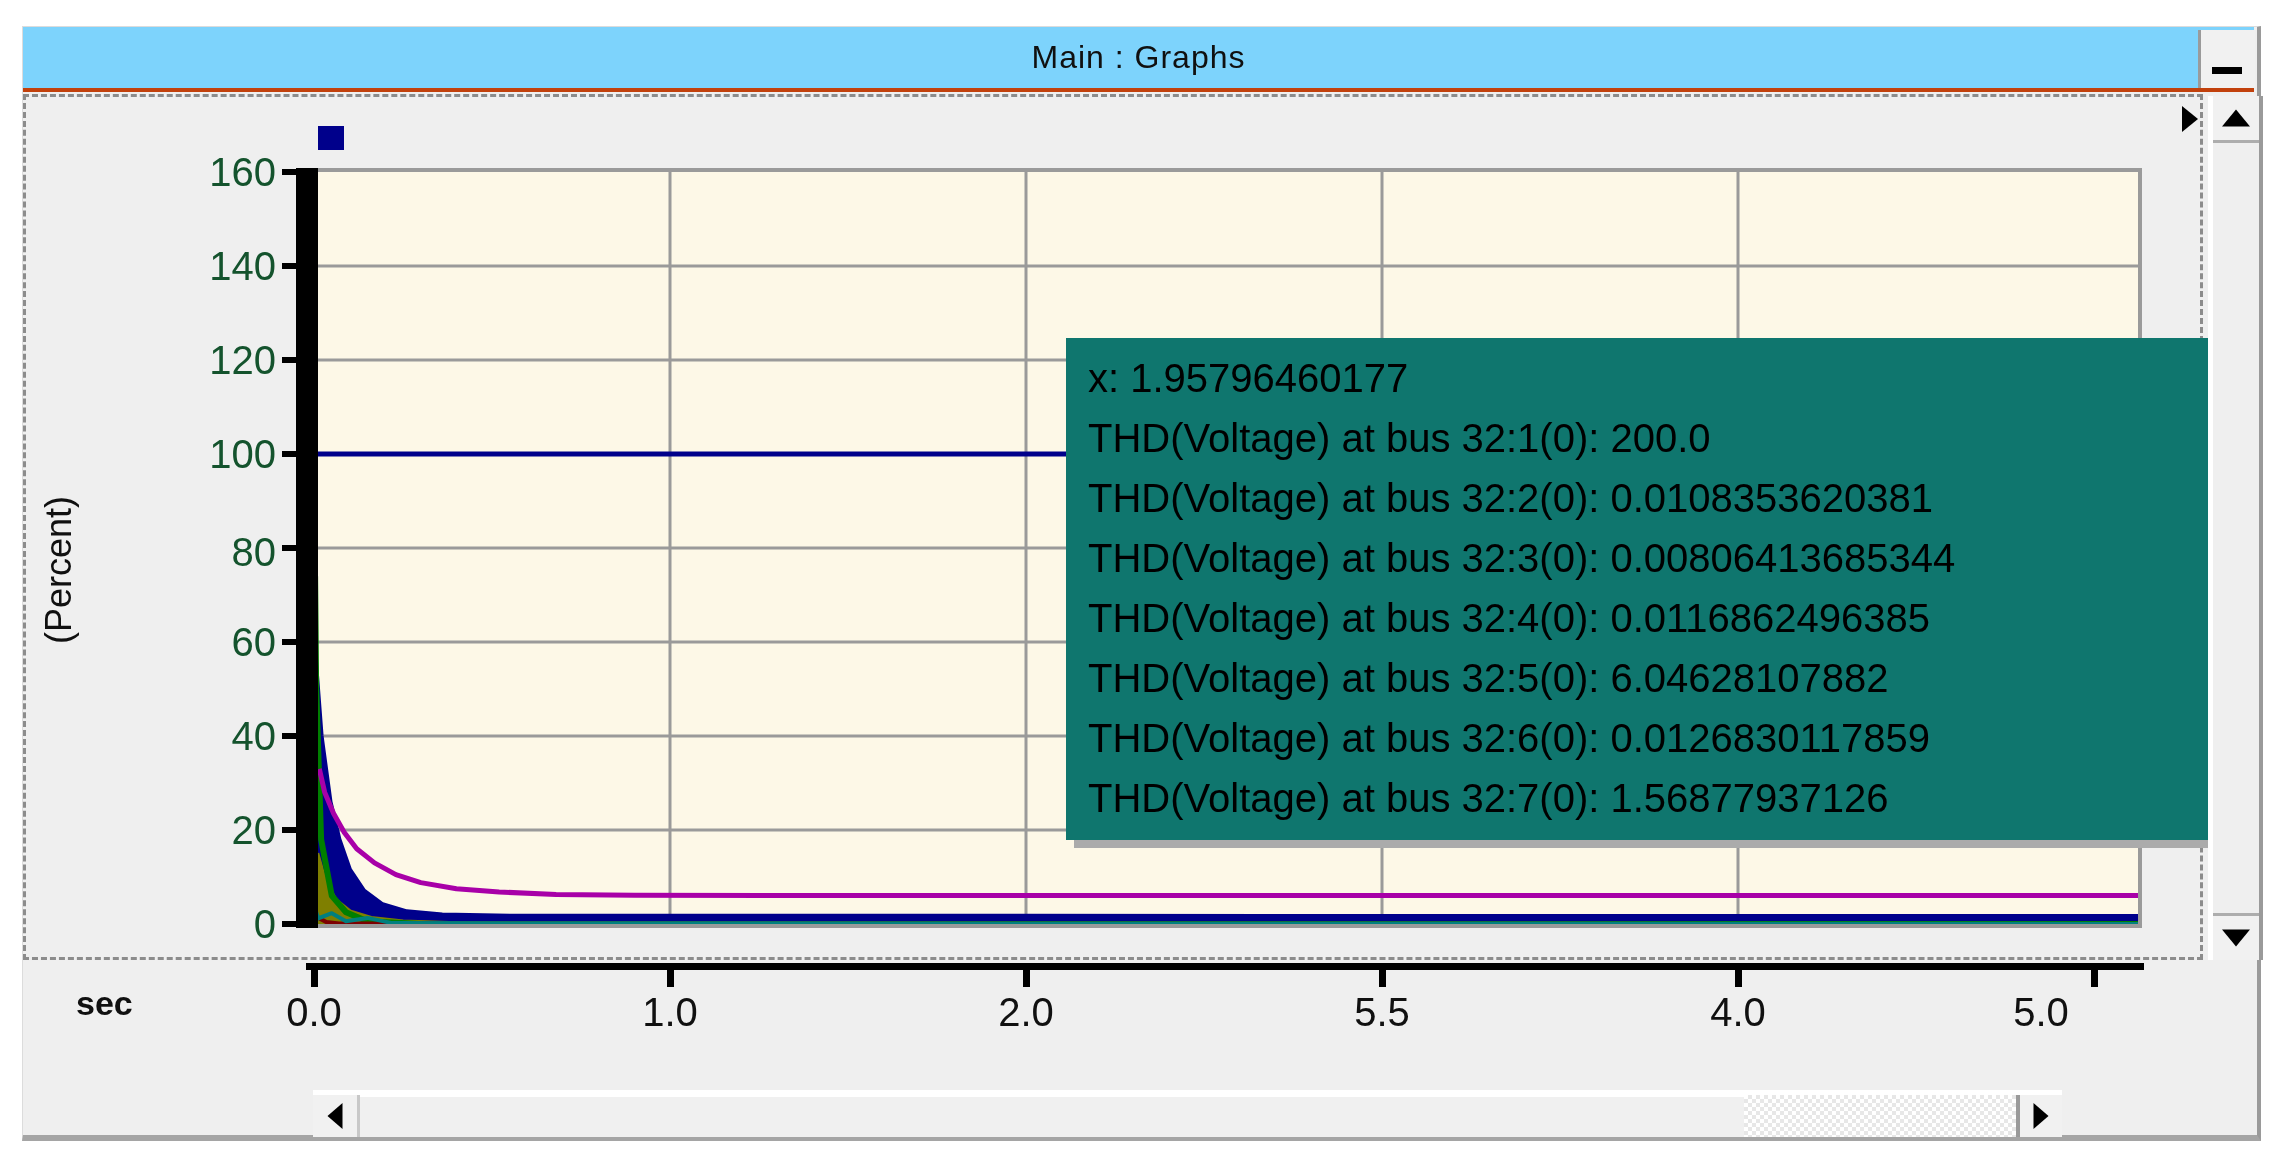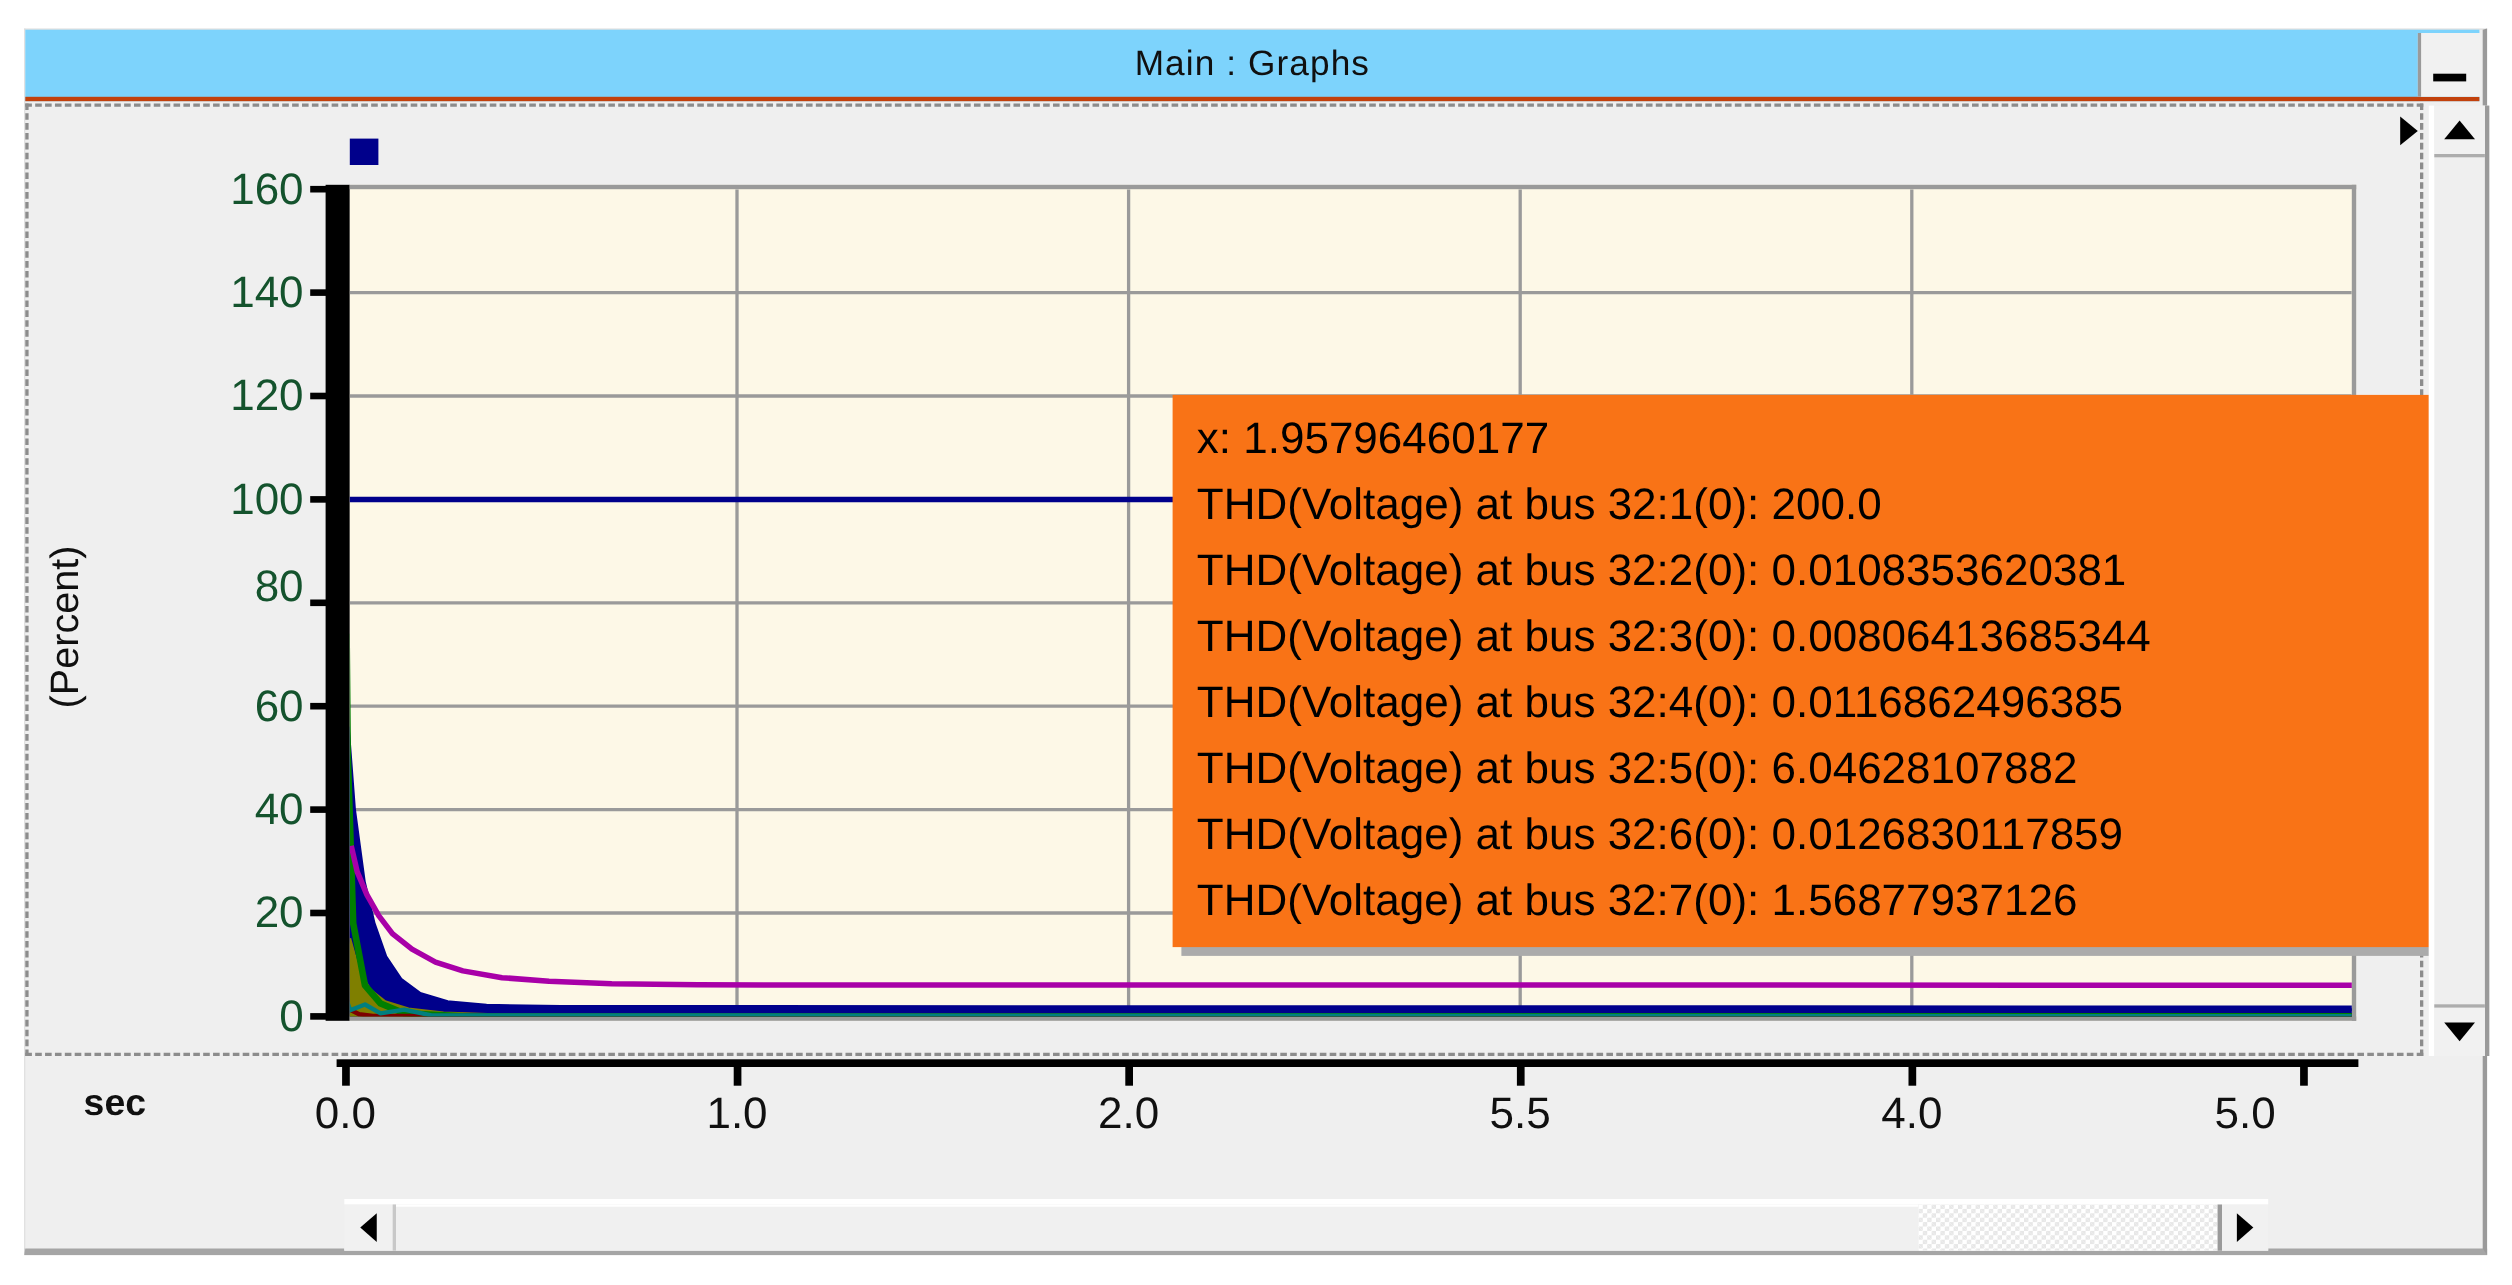--- a/index.html
+++ b/index.html
@@ -42,22 +42,22 @@
   #y-unit{left:-100px;top:548px;width:320px;height:44px;text-align:center;
           font-size:36px;color:#101010;transform:rotate(-90deg);}
 
   
   #x-axis-line{left:306px;top:963px;width:1838px;height:7px;background:#000;}
   .x-tick-stub{top:970px;width:7px;height:17px;background:#000;}
   .x-tick-label{top:990px;width:120px;text-align:center;font-size:40px;color:#101010;}
   #x-unit{left:76px;top:984px;width:100px;font-size:34px;font-weight:bold;color:#101010;}
 
   
-  #tooltip{left:1066px;top:338px;width:1160px;background:#f97316;
-           box-shadow:8px 8px 0 0 #ABABAB;padding:10px 22px 12px 22px;box-sizing:border-box;margin-top:21px;}
+  #tooltip{left:1066px;top:338px;width:1160px;background:#0f766e;
+           box-shadow:8px 8px 0 0 #ABABAB;padding:10px 22px 12px 22px;box-sizing:border-box;}
   .tt-line{font-size:40px;line-height:60px;color:#000;white-space:nowrap;}
 
   
   #v-scrollbar{left:2208px;top:96px;width:46px;height:864px;background:#EFEFEF;
                border-left:5px solid #FFF;border-right:4px solid #9A9A9A;
                display:flex;flex-direction:column;}
   .v-btn{height:44px;background:#F1F1F1;position:relative;}
   #v-btn-up{border-bottom:3px solid #ADADAD;}
   #v-btn-down{border-top:3px solid #ADADAD;margin-top:auto;}
   .tri-up{position:absolute;left:50%;top:50%;transform:translate(-50%,-50%);width:0;height:0;
@@ -164,21 +164,21 @@
   </div>
 
 <div class="abs y-tick-label" style="top: 151px;">160</div>
     <div class="abs y-tick-stub" style="top: 169px;"></div>
     <div class="abs y-tick-label" style="top: 245px;">140</div>
     <div class="abs y-tick-stub" style="top: 263px;"></div>
     <div class="abs y-tick-label" style="top: 339px;">120</div>
     <div class="abs y-tick-stub" style="top: 357px;"></div>
     <div class="abs y-tick-label" style="top: 433px;">100</div>
     <div class="abs y-tick-stub" style="top: 451px;"></div>
-    <div class="abs y-tick-label" style="top: 512px;">80</div>
+    <div class="abs y-tick-label" style="top: 531px;">80</div>
     <div class="abs y-tick-stub" style="top: 545px;"></div>
     <div class="abs y-tick-label" style="top: 621px;">60</div>
     <div class="abs y-tick-stub" style="top: 639px;"></div>
     <div class="abs y-tick-label" style="top: 715px;">40</div>
     <div class="abs y-tick-stub" style="top: 733px;"></div>
     <div class="abs y-tick-label" style="top: 809px;">20</div>
     <div class="abs y-tick-stub" style="top: 827px;"></div>
     <div class="abs y-tick-label" style="top: 903px;">0</div>
     <div class="abs y-tick-stub" style="top: 921px;"></div>
     <div class="abs x-tick-stub" style="left: 311px;"></div>

